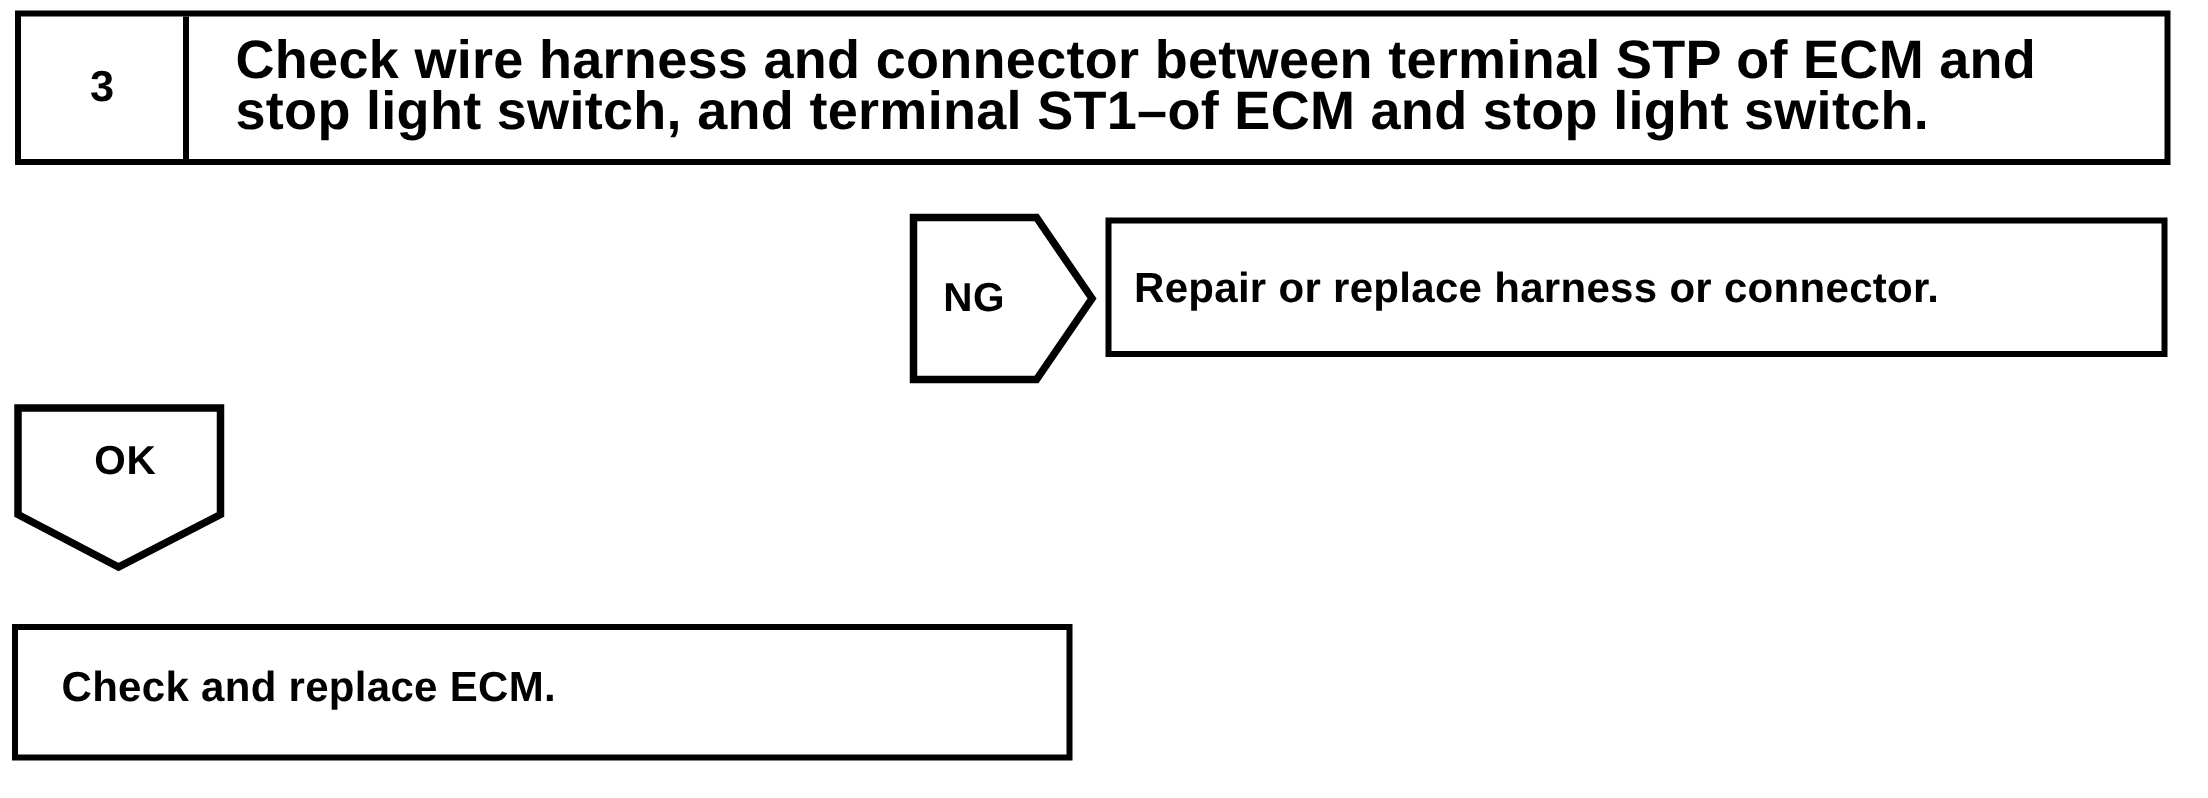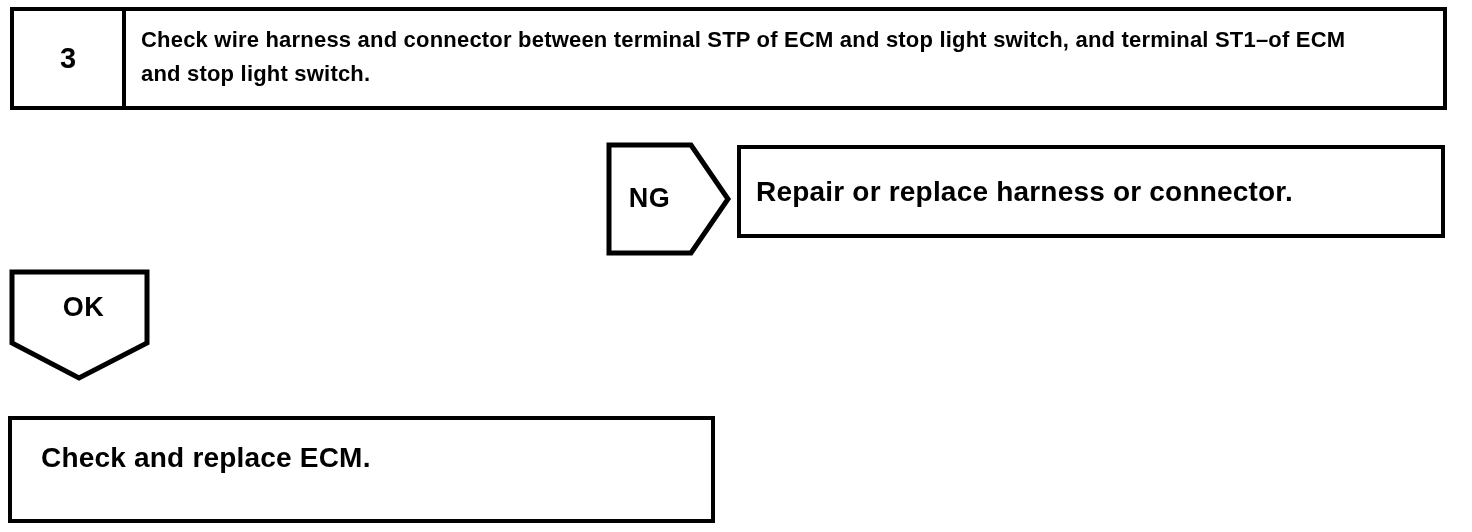--- a/index.html
+++ b/index.html
@@ -35,22 +35,22 @@
     border-right: 4px solid #000;
     box-sizing: border-box;
     display: flex;
     align-items: center;
     justify-content: center;
     font-size: 29px;
     font-weight: bold;
   }
   .step-instruction {
     flex: 1;
-    padding: 12px 20px 0 15px;
-    font-size: 22px;
+    padding: 12px 20px 0 31px;
+    font-size: 36px;
     font-weight: bold;
     line-height: 34px;
     letter-spacing: 0.2px;
   }
   .step-instruction .measure {
     display: inline-block;
     max-width: 1235px;
   }
 
   
@@ -90,21 +90,21 @@
     width: 708px;
     height: 93px;
     display: flex;
     align-items: center;
     padding-left: 15px;
   }
   .ok-action-box {
     left: 8px;
     top: 416px;
     width: 707px;
-    height: 107px;
+    height: 91px;
     padding: 22px 16px 0 29px;
   }
 </style>
 </head>
 <body>
 
 <div class="sheet">
 
   <div class="step-box">
     <div class="step-number-cell">

